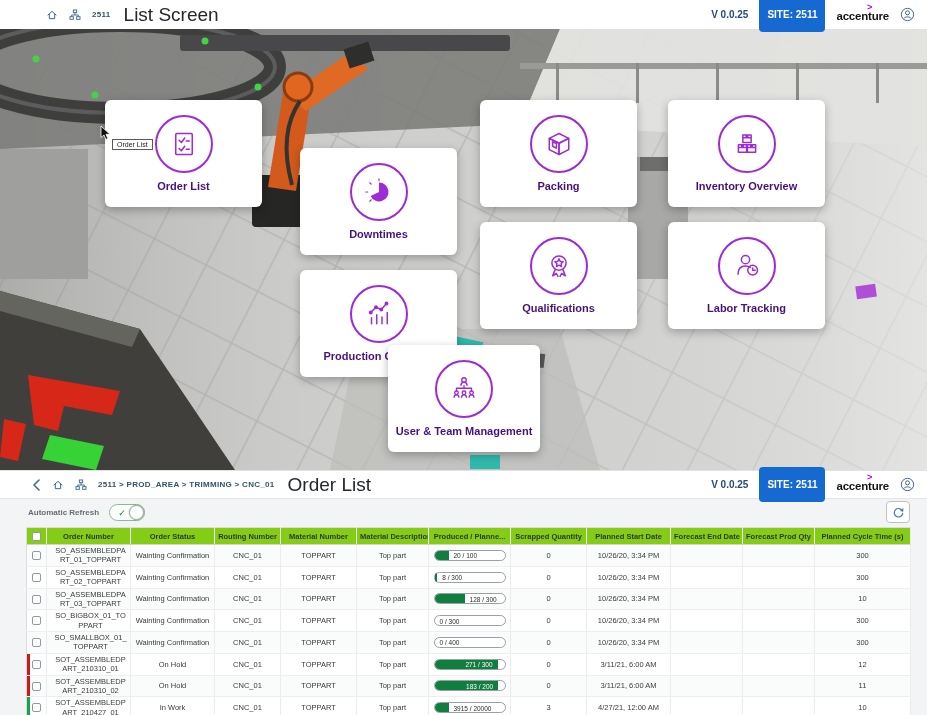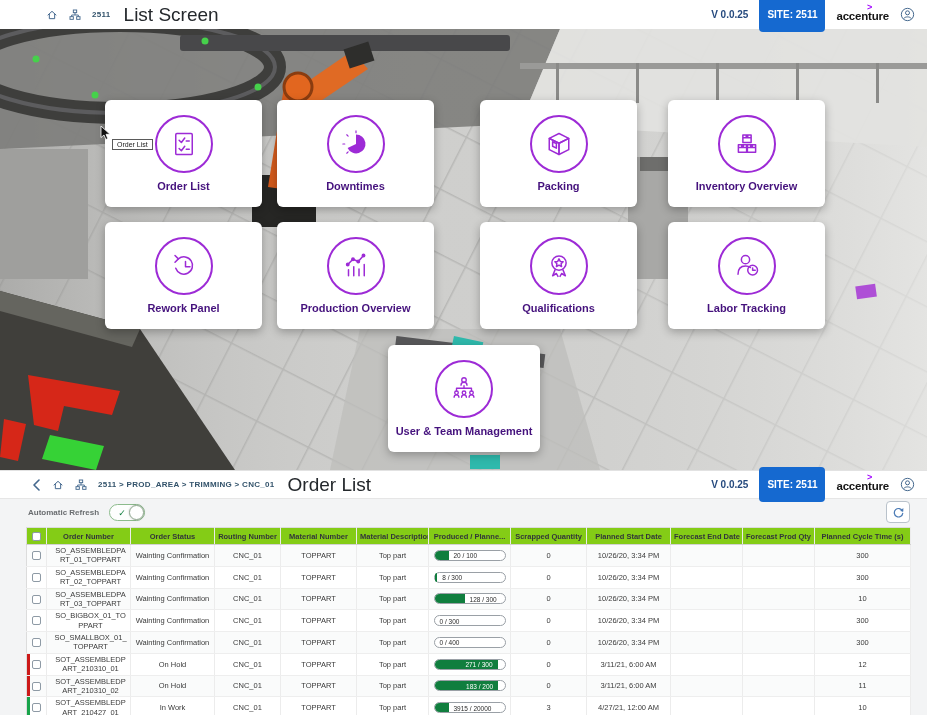--- a/index.html
+++ b/index.html
@@ -31,21 +31,21 @@
 
   
   .tile{position:absolute;width:157px;height:107px;background:#fff;border-radius:6px;
         box-shadow:0 3px 10px rgba(0,0,0,.28);display:flex;flex-direction:column;
         align-items:center;justify-content:center;gap:7px;z-index:5;cursor:pointer;}
   .tile-ring{width:58px;height:58px;border:2px solid var(--purple);border-radius:50%;
         display:flex;align-items:center;justify-content:center;}
   .tile-ring svg{display:block;}
   .tile-label{font-size:11px;font-weight:700;color:#45127d;text-align:center;line-height:1.1;padding:0 6px;}
   .r1{top:71px;} .r2{top:193px;} .r3{top:316px;}
-  .c1{left:105px;} .c2{left:277px;} .c3{left:480px;} .c4{left:668px;}
+  .c1{left:105px;} .c2{left:300px;margin-top:48px;} .c3{left:480px;} .c4{left:668px;}
   .ccenter{left:388px;width:152px;}
 
   .cursor{position:absolute;left:100px;top:97px;z-index:9;}
   .tooltip{position:absolute;left:112px;top:110px;z-index:9;background:#fff;border:1px solid #5a5a5a;
         font-size:7px;color:#222;padding:1px 4px;white-space:nowrap;}
 
   
   .olcontent{position:absolute;top:497px;left:0;width:927px;height:218px;background:#f3f4f5;}
   .toolbar{display:flex;align-items:center;height:30px;padding:0 17px 0 28px;gap:10px;}
   .ar-label{font-size:8px;font-weight:700;color:#6a6d70;}
@@ -209,30 +209,20 @@
             <path d="M18.5 15.5 H29.5 M23 12 V15.5 M25 12 V15.5"></path>
             <rect x="12.5" y="25" width="11" height="10"></rect>
             <path d="M12.5 28.5 H23.5 M17 25 V28.5 M19 25 V28.5"></path>
             <rect x="24.5" y="25" width="11" height="10"></rect>
             <path d="M24.5 28.5 H35.5 M29 25 V28.5 M31 25 V28.5"></path>
           </svg>
       </span>
       <span class="tile-label">Inventory Overview</span>
     </div>
 
-    <div class="tile r2 c1">
-      <span class="tile-ring">
-        <svg width="36" height="36" viewBox="0 0 48 48" fill="none" stroke="#9d2bd6" stroke-width="2" stroke-linecap="round" stroke-linejoin="round">
-            <path d="M16.5 14.5 A11.5 11.5 0 1 1 13 27"></path>
-            <polyline points="12,10 16.5,14.5 12,19"></polyline>
-            <path d="M26 18 V25 H32"></path>
-          </svg>
-      </span>
-      <span class="tile-label">Rework Panel</span>
-    </div>
     <div class="tile r2 c2">
       <span class="tile-ring">
         <svg width="36" height="36" viewBox="0 0 48 48" fill="none" stroke="#9d2bd6" stroke-width="2" stroke-linecap="round">
             <path d="M14 37 V29"></path>
             <path d="M21 37 V25"></path>
             <path d="M28 37 V28"></path>
             <path d="M35 37 V22"></path>
             <polyline points="13,22 20,15 27,18 34,10" fill="none"></polyline>
             <circle cx="13" cy="22" r="1.6" fill="#9d2bd6"></circle>
             <circle cx="20" cy="15" r="1.6" fill="#9d2bd6"></circle>

